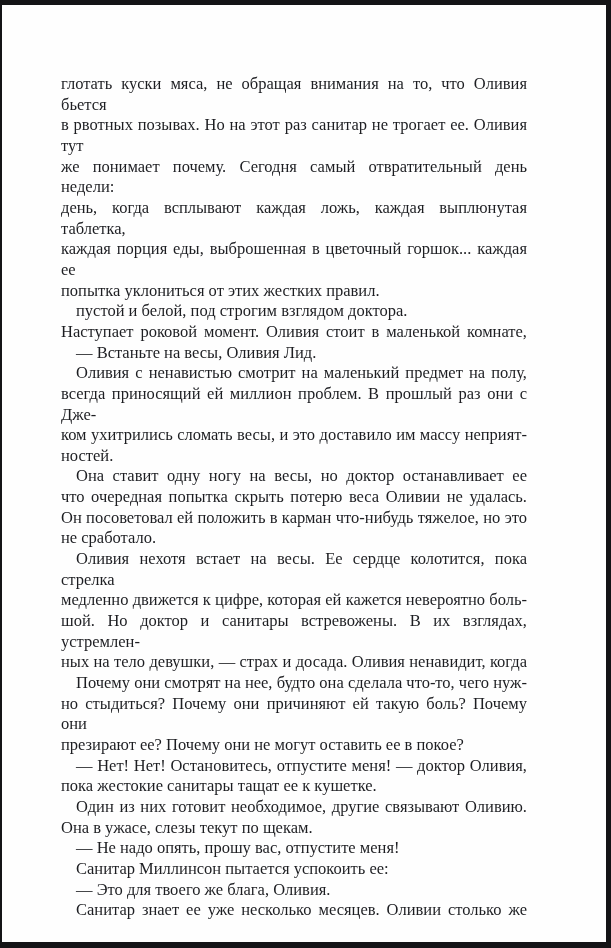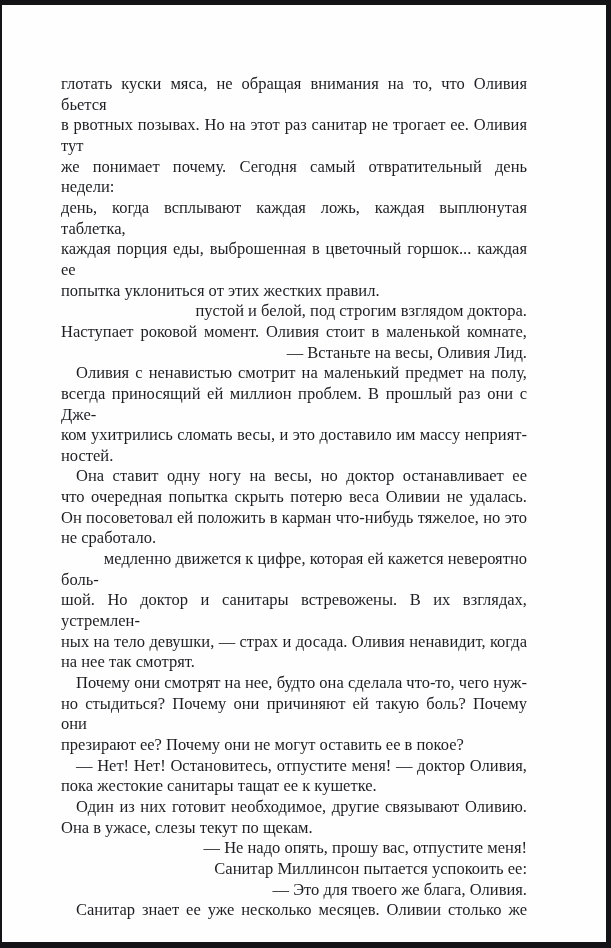--- a/index.html
+++ b/index.html
@@ -26,21 +26,20 @@
     width: 466px;
     font-size: 16.5px;
     line-height: 20.65px;
   }
   .paragraph {
     margin: 0;
     padding: 0;
   }
   .paragraph.indent .line:first-child {
     text-indent: 15px;
-    text-align: right;
   }
   .line {
     white-space: normal;
   }
   .line.just {
     text-align: justify;
     text-align-last: justify;
     text-justify: inter-word;
   }
 </style>
@@ -70,24 +69,24 @@
         <div class="line just">ком ухитрились сломать весы, и это доставило им массу неприят-</div>
         <div class="line">ностей.</div>
       </div>
       <div class="paragraph indent">
         <div class="line just">Она ставит одну ногу на весы, но доктор останавливает ее</div>
         <div class="line just">что очередная попытка скрыть потерю веса Оливии не удалась.</div>
         <div class="line just">Он посоветовал ей положить в карман что-нибудь тяжелое, но это</div>
         <div class="line">не сработало.</div>
       </div>
       <div class="paragraph indent">
+        <div class="line just">Оливия нехотя встает на весы. Ее сердце колотится, пока стрелка</div>
         <div class="line just">медленно движется к цифре, которая ей кажется невероятно боль-</div>
         <div class="line just">шой. Но доктор и санитары встревожены. В их взглядах, устремлен-</div>
         <div class="line just">ных на тело девушки, — страх и досада. Оливия ненавидит, когда</div>
-        <div class="line">на нее так смотрят.</div>
       </div>
       <div class="paragraph indent">
         <div class="line just">Почему они смотрят на нее, будто она сделала что-то, чего нуж-</div>
         <div class="line just">но стыдиться? Почему они причиняют ей такую боль? Почему они</div>
         <div class="line">презирают ее? Почему они не могут оставить ее в покое?</div>
       </div>
       <div class="paragraph indent">
         <div class="line just">— Нет! Нет! Остановитесь, отпустите меня! — доктор Оливия,</div>
         <div class="line">пока жестокие санитары тащат ее к кушетке.</div>
       </div>

